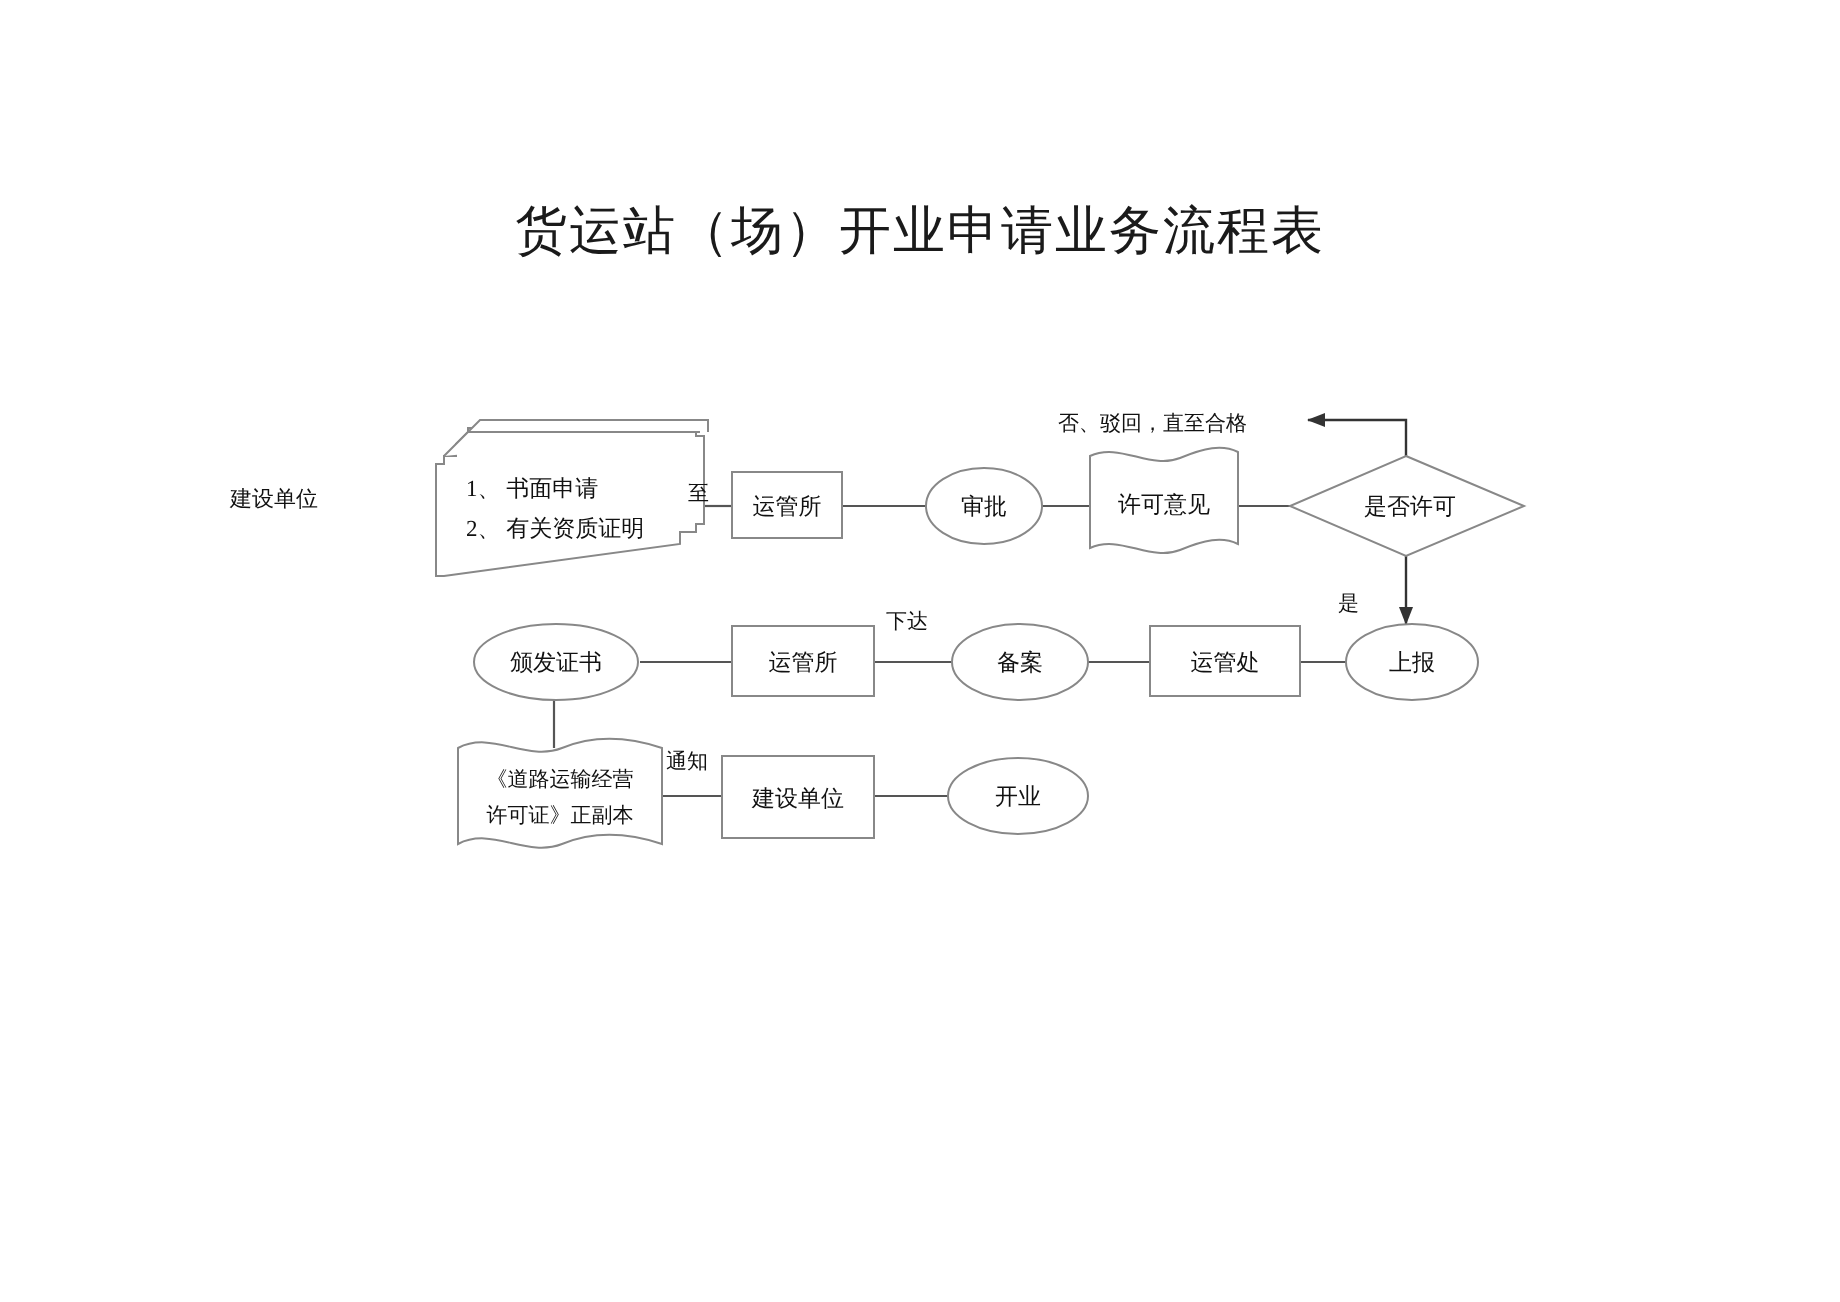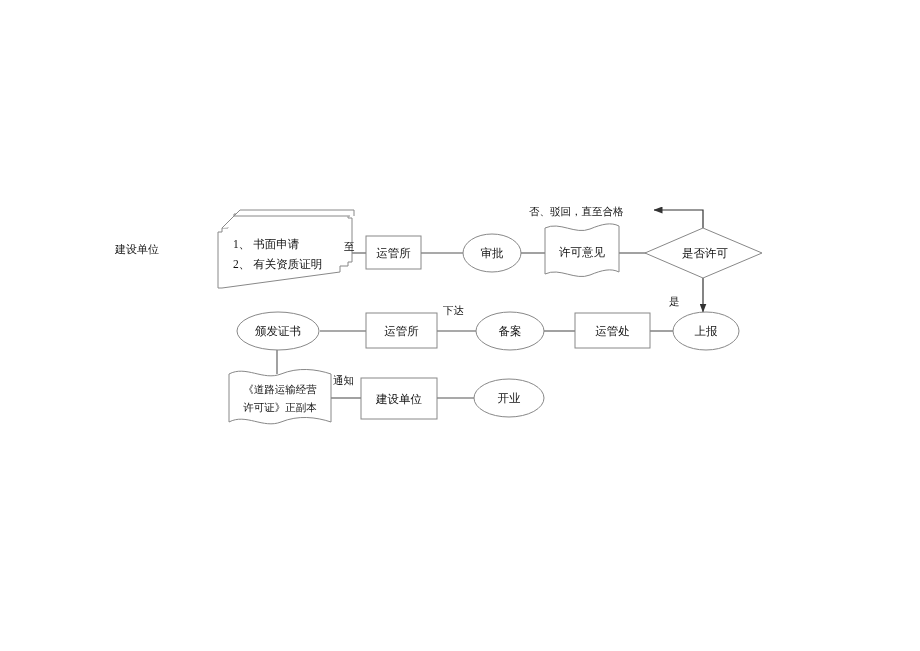--- a/index.html
+++ b/index.html
@@ -80,20 +80,21 @@
     stroke: #333333;
     stroke-width: 1.2;
     fill: none;
   }
 </style>
 </head>
 <body>
 
 <div id="page">
 
+  <div id="doc-title">货运站（场）开业申请业务流程表</div>
 
   <svg id="chart-svg" viewBox="0 0 920 651" xmlns="http://www.w3.org/2000/svg">
 
     <defs>
       <marker id="arrowhead" markerWidth="9" markerHeight="7" refX="8.5" refY="3.5" orient="auto" markerUnits="userSpaceOnUse">
         <polygon points="0 0, 9 3.5, 0 7" fill="#333333"></polygon>
       </marker>
     </defs>
 
     <line class="conn" x1="350" y1="253" x2="366" y2="253"></line>

